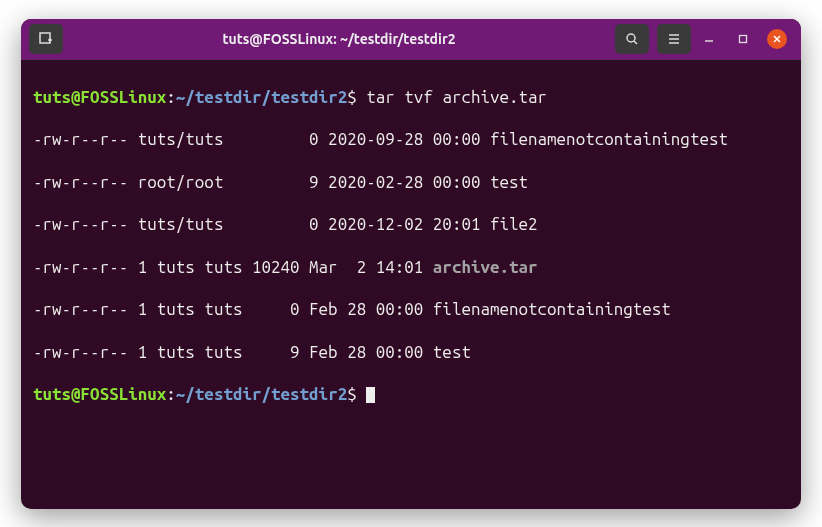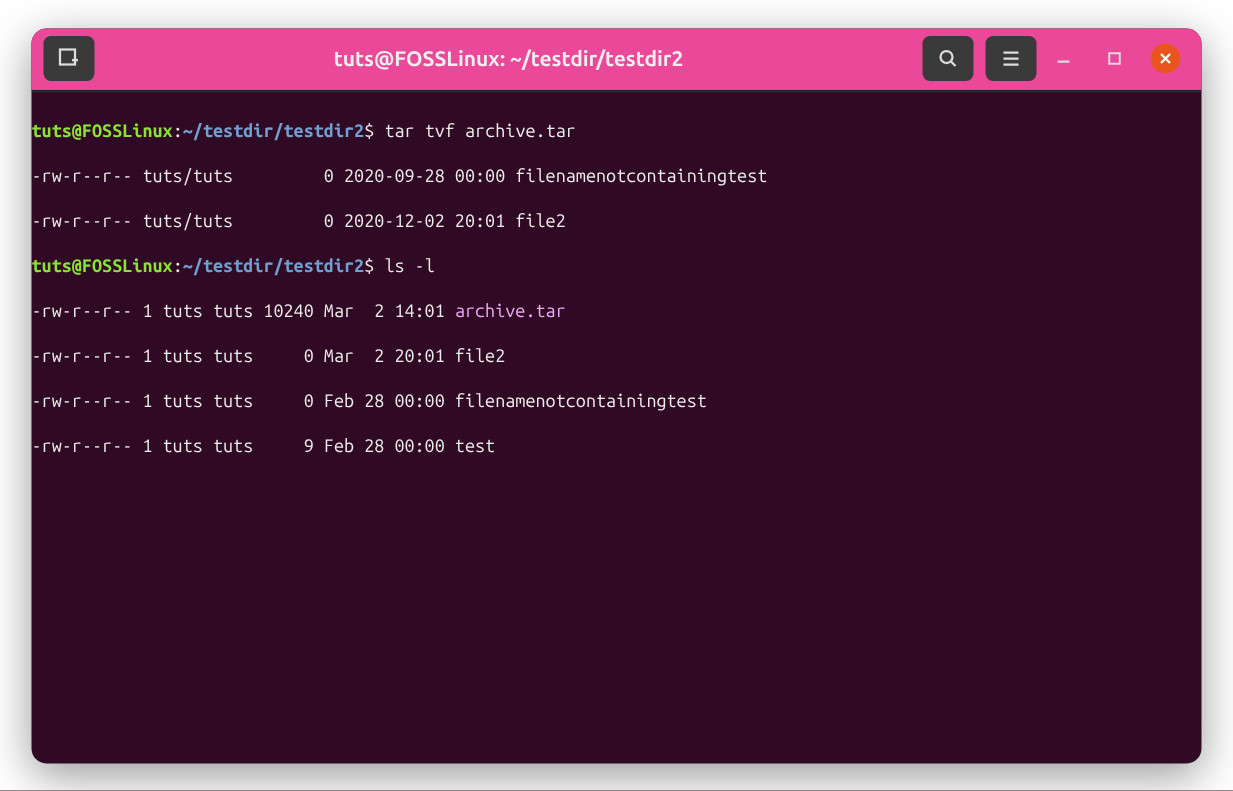--- a/index.html
+++ b/index.html
@@ -17,21 +17,21 @@
       height: 490px;
       background: #300a24;
       border-radius: 10px;
       box-shadow: 0 8px 30px rgba(0,0,0,0.4);
       overflow: hidden;
       display: flex;
       flex-direction: column;
     }
     .titlebar {
       height: 42px;
-      background: #ec4899;
+      background: #701a75;
       display: flex;
       align-items: center;
       padding: 0 8px;
       gap: 8px;
       border-bottom: 1px solid #1a1a1a;
     }
     .titlebar-btn {
       width: 34px;
       height: 30px;
       background: #3a3a3a;
@@ -65,32 +65,32 @@
       justify-content: center;
       color: #ddd;
     }
     .win-ctrl.close {
       background: #e95420;
       color: #fff;
     }
     .win-ctrl svg { width: 10px; height: 10px; }
     .terminal {
       flex: 1;
-      padding: 4px 0;
-      font-size: 12px;
+      padding: 4px 12px;
+      font-size: 17px;
       line-height: 1.25;
       color: #eeeeec;
       white-space: pre;
       overflow: hidden;
     }
     .line { display: block; }
     .prompt-user { color: #8ae234; font-weight: bold; }
     .prompt-path { color: #729fcf; font-weight: bold; }
     .prompt-sep { color: #eeeeec; }
-    .archive { color: #f0abfc; font-weight: normal; }
+    .archive { color: #a3a3a3; font-weight: bold; }
     .cursor {
       display: inline-block;
       width: 9px;
       height: 16px;
       background: #eeeeec;
       vertical-align: text-bottom;
     }
   </style>
 </head>
 <body>
@@ -134,20 +134,20 @@
             <line x1="2" y1="2" x2="8" y2="8" stroke="currentColor" stroke-width="1.5"></line>
             <line x1="8" y1="2" x2="2" y2="8" stroke="currentColor" stroke-width="1.5"></line>
           </svg>
       </div>
     </div>
   </div>
 
   <div class="terminal">
 <span class="line"><span class="prompt-user">tuts@FOSSLinux</span><span class="prompt-sep">:</span><span class="prompt-path">~/testdir/testdir2</span><span class="prompt-sep">$</span><span> tar tvf archive.tar</span></span>
 <span class="line">-rw-r--r-- tuts/tuts         0 2020-09-28 00:00 filenamenotcontainingtest</span>
+<span class="line">-rw-r--r-- root/root         9 2020-02-28 00:00 test</span>
 <span class="line">-rw-r--r-- tuts/tuts         0 2020-12-02 20:01 file2</span>
-<span class="line"><span class="prompt-user">tuts@FOSSLinux</span><span class="prompt-sep">:</span><span class="prompt-path">~/testdir/testdir2</span><span class="prompt-sep">$</span><span> ls -l</span></span>
 <span class="line"><span>-rw-r--r-- 1 tuts tuts 10240 Mar  2 14:01 </span><span class="archive">archive.tar</span></span>
-<span class="line">-rw-r--r-- 1 tuts tuts     0 Mar  2 20:01 file2</span>
 <span class="line">-rw-r--r-- 1 tuts tuts     0 Feb 28 00:00 filenamenotcontainingtest</span>
 <span class="line">-rw-r--r-- 1 tuts tuts     9 Feb 28 00:00 test</span>
+<span class="line"><span class="prompt-user">tuts@FOSSLinux</span><span class="prompt-sep">:</span><span class="prompt-path">~/testdir/testdir2</span><span class="prompt-sep">$</span><span> </span><span class="cursor"></span></span>
   </div>
 </div>
 
 </body></html>

